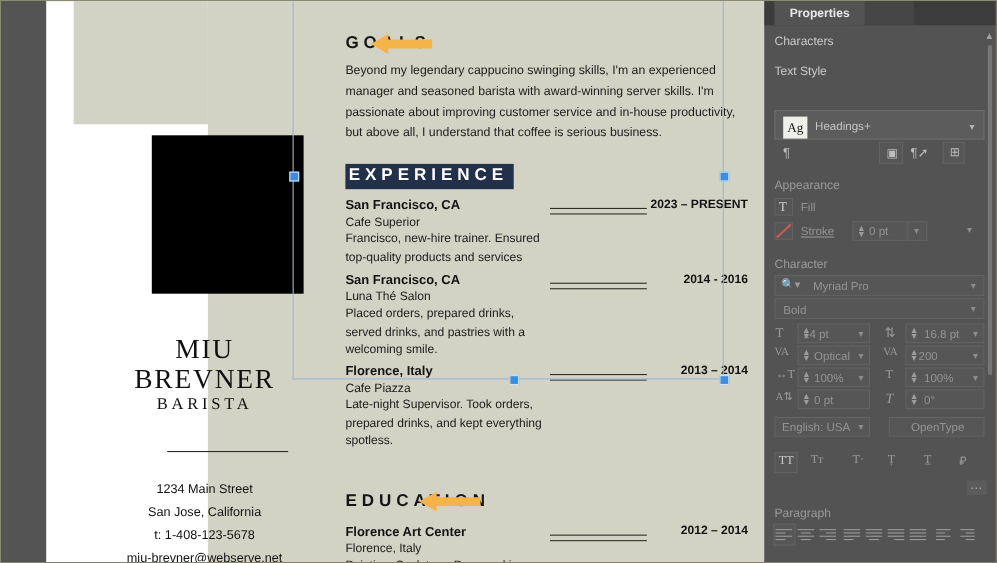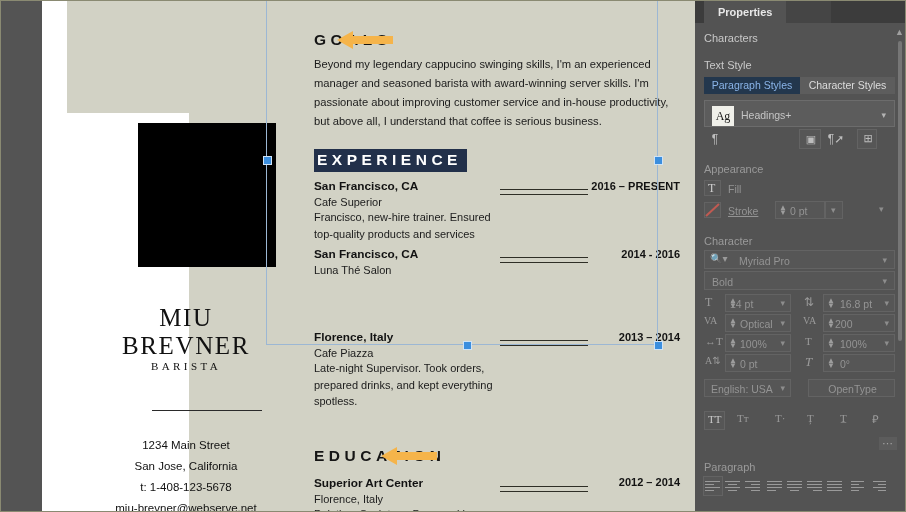--- a/index.html
+++ b/index.html
@@ -24,21 +24,21 @@
 
   
   #photo{position:absolute;left:96px;top:122px;width:138px;height:144px;background:#000;}
 
   
   .lname{position:absolute;left:41px;width:206px;text-align:center;
     font-family:"Liberation Serif", serif;color:#111;letter-spacing:1.6px;}
   #nm1{top:303px;font-size:25px;}
   #nm2{top:331px;font-size:25px;}
   #role{position:absolute;left:41px;top:359px;width:206px;text-align:center;
-    font-family:"Liberation Serif", serif;font-size:11px;letter-spacing:3.4px;color:#111;}
+    font-family:"Liberation Serif", serif;font-size:15px;letter-spacing:3.4px;color:#111;}
   #hr{position:absolute;left:110px;top:409px;width:110px;height:1px;background:#2a2a2a;}
   .contact{position:absolute;left:41px;width:206px;text-align:center;
     font-size:11.5px;color:#111;font-family:"Liberation Sans",sans-serif;}
   #c1{top:438px;} #c2{top:459px;} #c3{top:480px;} #c4{top:501px;}
 
   
   .rcol{position:absolute;left:272px;color:#151515;}
   .h-goals{top:30px;font-size:15.5px;font-weight:bold;letter-spacing:4.5px;}
   .h-edu{top:446px;font-size:15.5px;font-weight:bold;letter-spacing:4.5px;}
   .h-exp{top:148px;font-size:15.5px;font-weight:bold;letter-spacing:4.5px;
@@ -125,40 +125,41 @@
       <div class="rcol" style="top:148px">
         <span class="h-exp" style="position:static">EXPERIENCE</span>
       </div>
 
       <div class="job" style="top:178px;width:180px">
         <div class="jt">San Francisco, CA</div>
         <div class="jc">Cafe Superior</div>
         <div class="jd">Francisco, new-hire trainer. Ensured top-quality products and services</div>
       </div>
       <div class="dline" style="top:188px"></div>
-      <div class="dates" style="left:518px;top:179px">2016 – PRESENT</div>
+      <div class="dates" style="left:518px;top:179px">2023 – PRESENT</div>
 
       <div class="job" style="top:246px;width:180px">
         <div class="jt">San Francisco, CA</div>
         <div class="jc">Luna Thé Salon</div>
+        <div class="jd">Placed orders, prepared drinks, served drinks, and pastries with a welcoming smile.</div>
       </div>
       <div class="dline" style="top:256px"></div>
       <div class="dates" style="left:518px;top:247px">2014 - 2016</div>
 
       <div class="job" style="top:329px;width:180px">
         <div class="jt">Florence, Italy</div>
         <div class="jc">Cafe Piazza</div>
         <div class="jd">Late-night Supervisor. Took orders, prepared drinks, and kept everything spotless.</div>
       </div>
       <div class="dline" style="top:339px"></div>
       <div class="dates" style="left:518px;top:330px">2013 – 2014</div>
 
       <div class="rcol h-edu">EDUCATION</div>
       <div class="job" style="top:475px;width:180px">
-        <div class="jt">Superior Art Center</div>
+        <div class="jt">Florence Art Center</div>
         <div class="jc">Florence, Italy</div>
         <div class="jd">Painting, Sculpture, Papermaking</div>
       </div>
       <div class="dline" style="top:485px"></div>
       <div class="dates" style="left:518px;top:475px">2012 – 2014</div>
     </div>
 
     <div class="selline-v" style="left:265px;top:0;height:344px"></div>
     <div class="selline-v" style="left:656px;top:0;height:344px"></div>
     <div class="selline-h" style="left:265px;top:343px;width:392px"></div>
@@ -182,24 +183,20 @@
       <div id="tab-props">Properties</div>
     </div>
 
     <div id="p-scrollup">▲</div>
     <div id="p-scroll"></div>
 
     <div class="p-label" style="top:31px">Characters</div>
 
     <div class="p-label" style="top:58px">Text Style</div>
 
-    <div class="segwrap" style="top:76px">
-      <div class="seg on">Paragraph Styles</div>
-      <div class="seg off">Character Styles</div>
-    </div>
 
     <div class="field" style="left:9px;top:99px;width:191px;height:27px">
       <div class="agbox">Ag</div>
       <div class="ftxt" style="left:36px;top:8px">Headings+</div>
       <div class="chev" style="right:8px;top:9px">▾</div>
     </div>
 
     <div class="icobtn" style="left:12px;top:131px;width:16px">¶</div>
     <div class="field flat" style="left:104px;top:128px;width:22px;height:20px">
       <div class="icobtn" style="left:4px;top:3px;width:14px;font-size:11px">▣</div>

